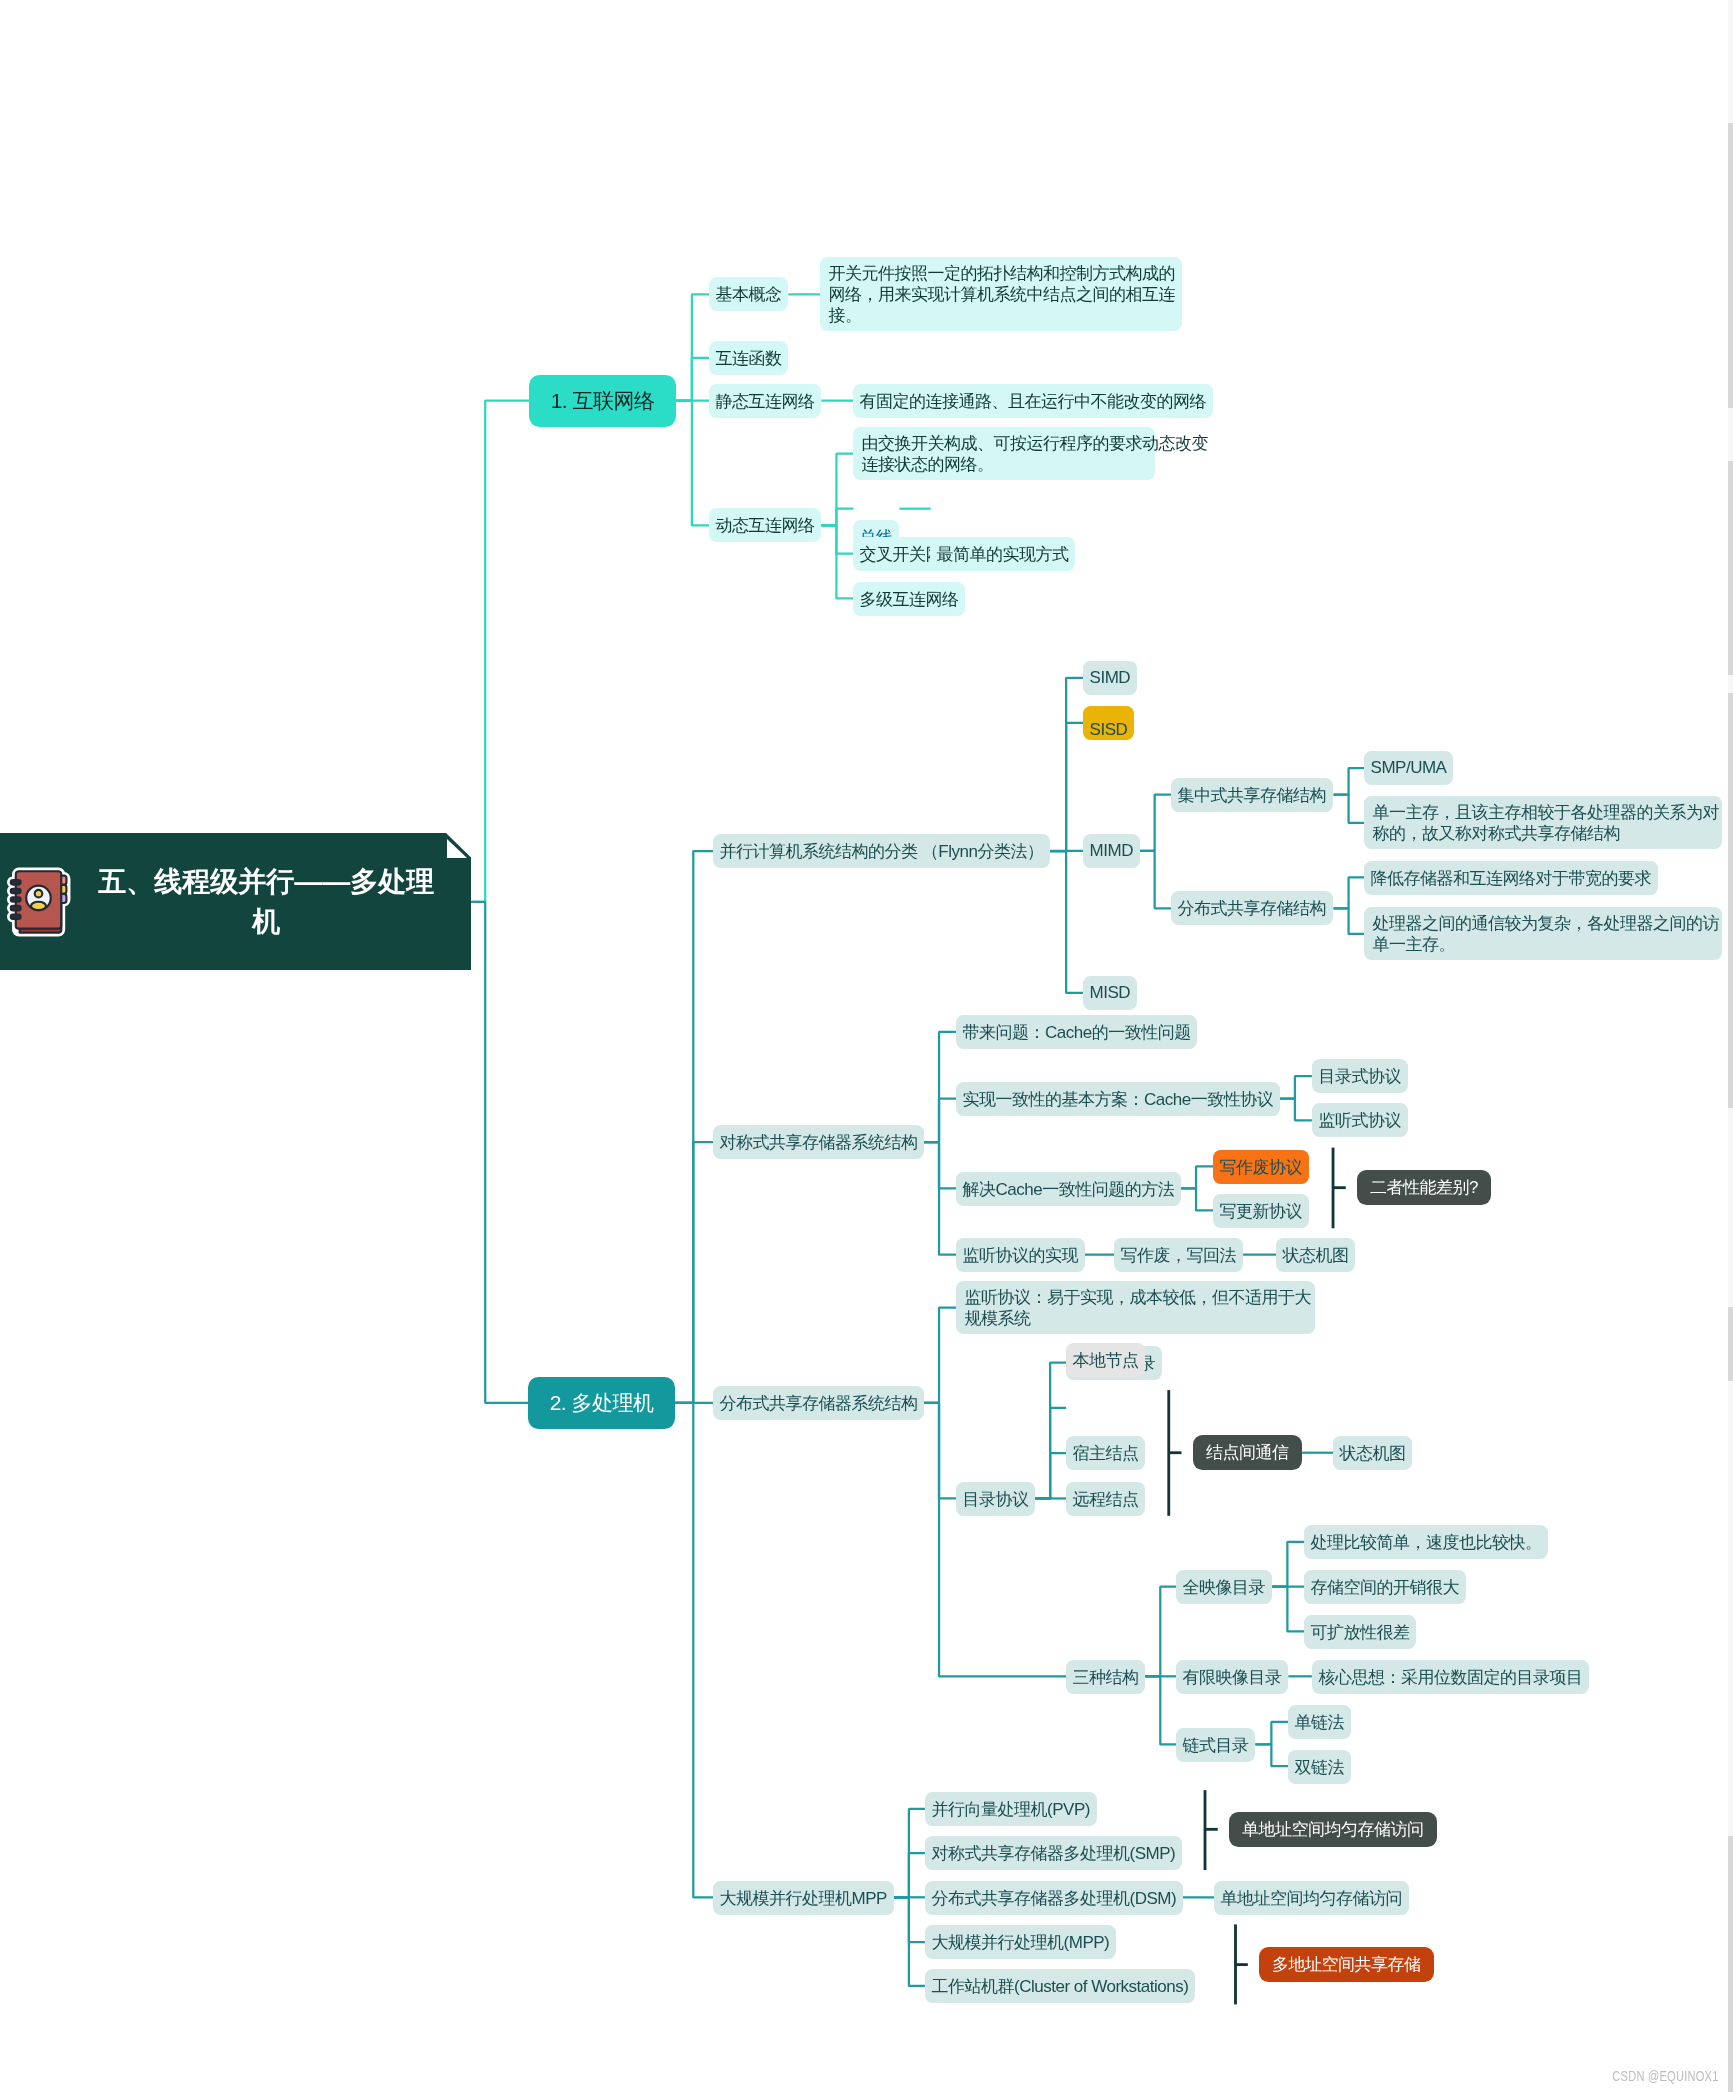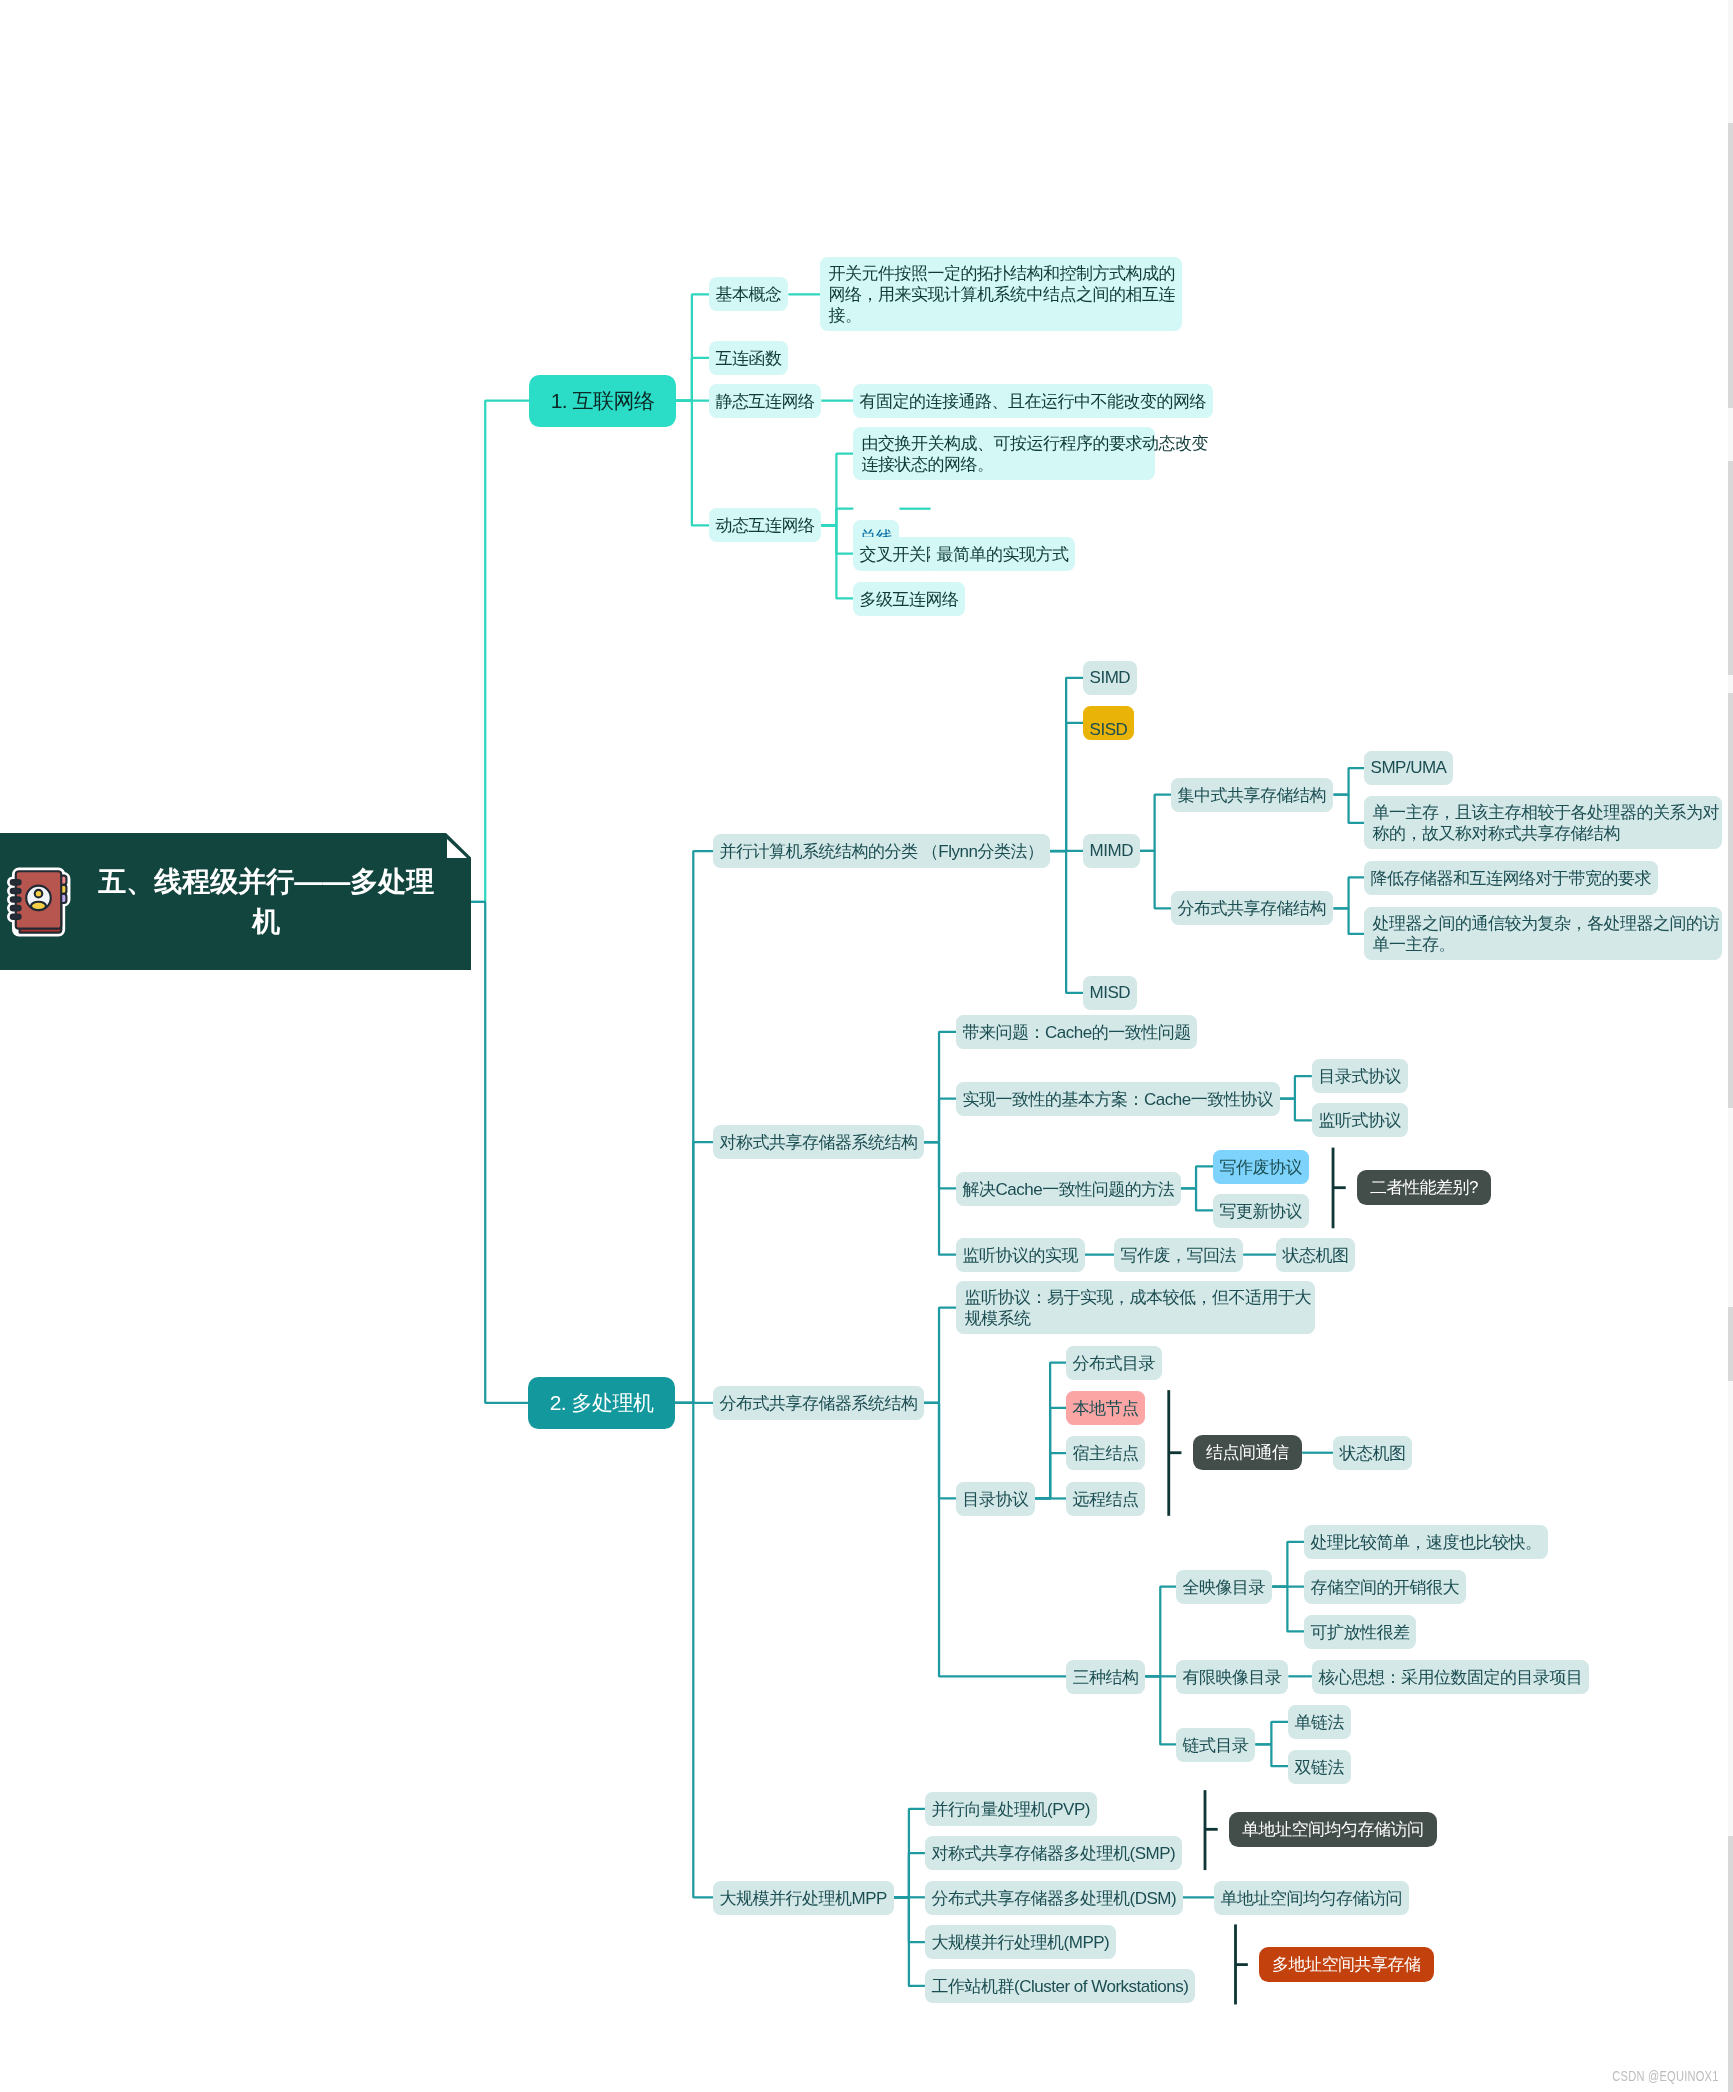--- a/index.html
+++ b/index.html
@@ -223,21 +223,21 @@
     </div>
     <div class="node b2" style="background: rgb(213, 232, 232); color: rgb(27, 78, 82); left: 956px; top: 1238px;">
       <span>监听协议的实现</span>
     </div>
     <div class="node b2" style="background: rgb(213, 232, 232); color: rgb(27, 78, 82); left: 1312px; top: 1059px;">
       <span>目录式协议</span>
     </div>
     <div class="node b2" style="background: rgb(213, 232, 232); color: rgb(27, 78, 82); left: 1312px; top: 1103px;">
       <span>监听式协议</span>
     </div>
-    <div class="node b2" style="background: #7dd3fc; color: rgb(27, 78, 82); left: 1213px; top: 1150px;">
+    <div class="node b2" style="background: #f97316; color: rgb(27, 78, 82); left: 1213px; top: 1150px;">
       <span>写作废协议</span>
     </div>
     <div class="node b2" style="background: rgb(213, 232, 232); color: rgb(27, 78, 82); left: 1213px; top: 1194px;">
       <span>写更新协议</span>
     </div>
     <div class="node b2" style="background: rgb(213, 232, 232); color: rgb(27, 78, 82); left: 1114px; top: 1238px;">
       <span>写作废，写回法</span>
     </div>
     <div class="node b2" style="background: rgb(213, 232, 232); color: rgb(27, 78, 82); left: 1276px; top: 1238px;">
       <span>状态机图</span>
@@ -246,21 +246,21 @@
 规模系统</span></div>
     <div class="node b2" style="background: rgb(213, 232, 232); color: rgb(27, 78, 82); left: 956px; top: 1482px;">
       <span>目录协议</span>
     </div>
     <div class="node b2" style="background: rgb(213, 232, 232); color: rgb(27, 78, 82); left: 1066px; top: 1660px;">
       <span>三种结构</span>
     </div>
     <div class="node b2" style="background: rgb(213, 232, 232); color: rgb(27, 78, 82); left: 1066px; top: 1346px;">
       <span>分布式目录</span>
     </div>
-    <div class="node b2" style="background: #fca5a5; color: rgb(27, 78, 82); left: 1066px; top: 1391px;">
+    <div class="node b2" style="background: #e5e5e5; color: rgb(27, 78, 82); left: 1066px; top: 1343px;">
       <span>本地节点</span>
     </div>
     <div class="node b2" style="background: rgb(213, 232, 232); color: rgb(27, 78, 82); left: 1066px; top: 1436px;">
       <span>宿主结点</span>
     </div>
     <div class="node b2" style="background: rgb(213, 232, 232); color: rgb(27, 78, 82); left: 1066px; top: 1482px;">
       <span>远程结点</span>
     </div>
     <div class="node b2" style="background: rgb(213, 232, 232); color: rgb(27, 78, 82); left: 1176px; top: 1570px;">
       <span>全映像目录</span>

